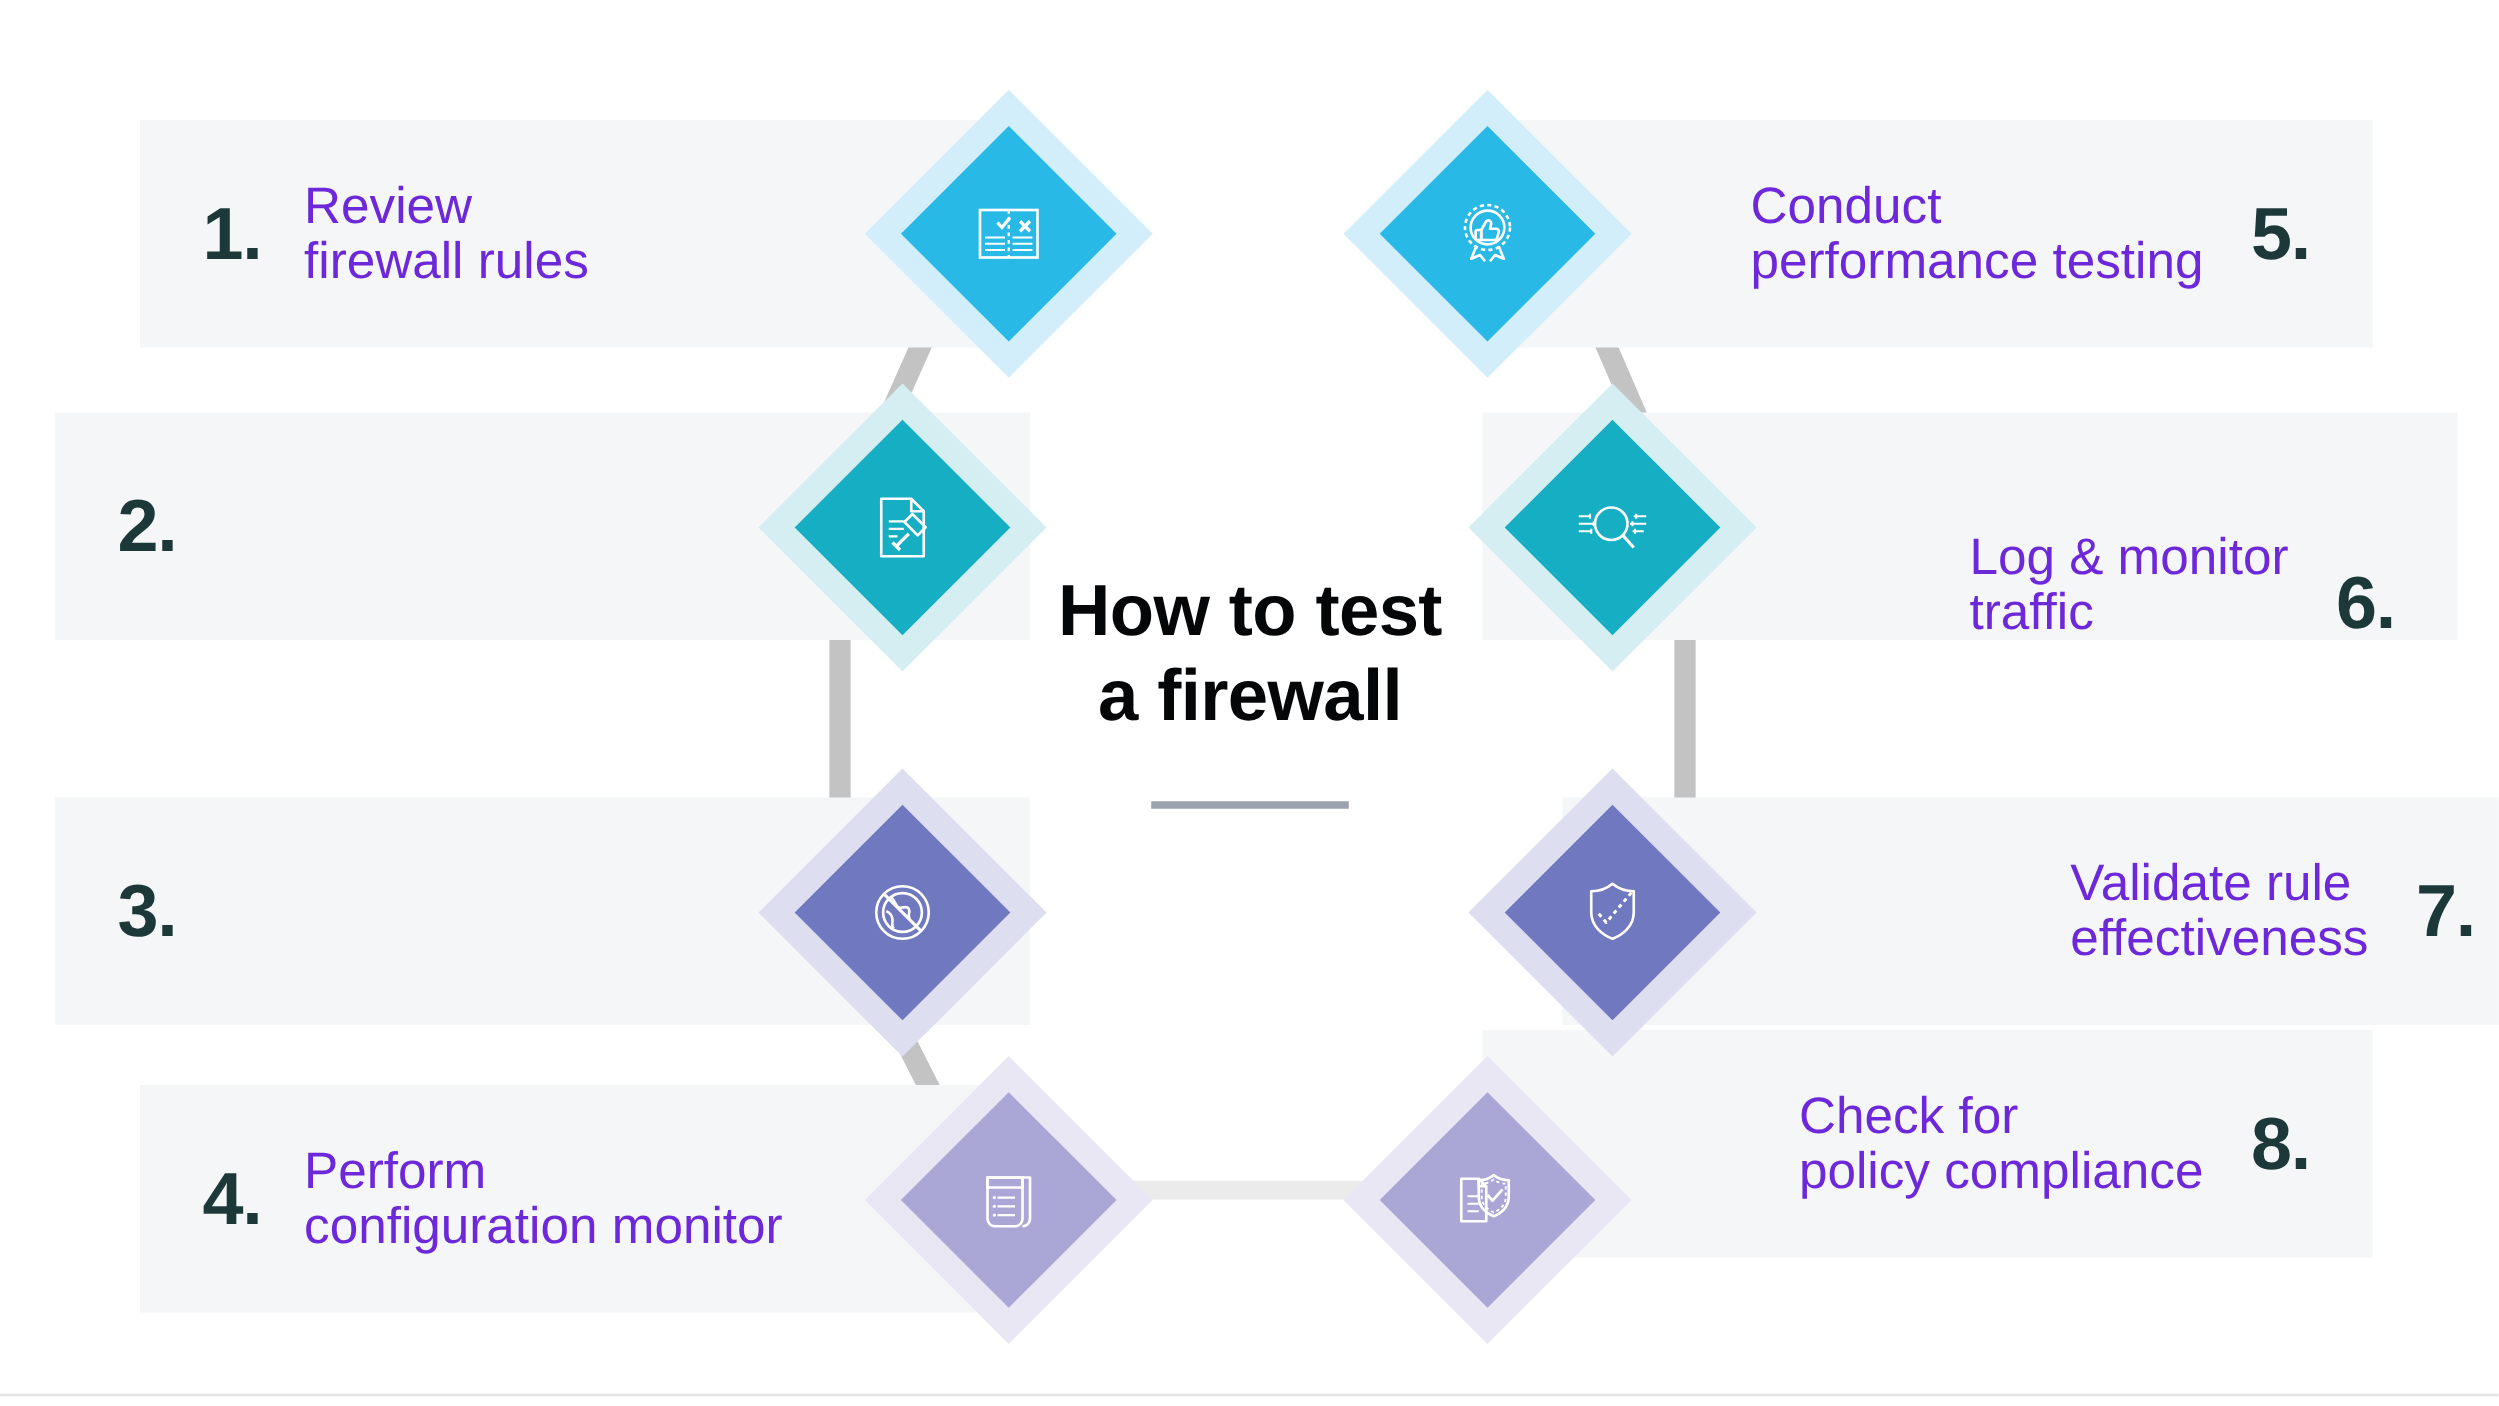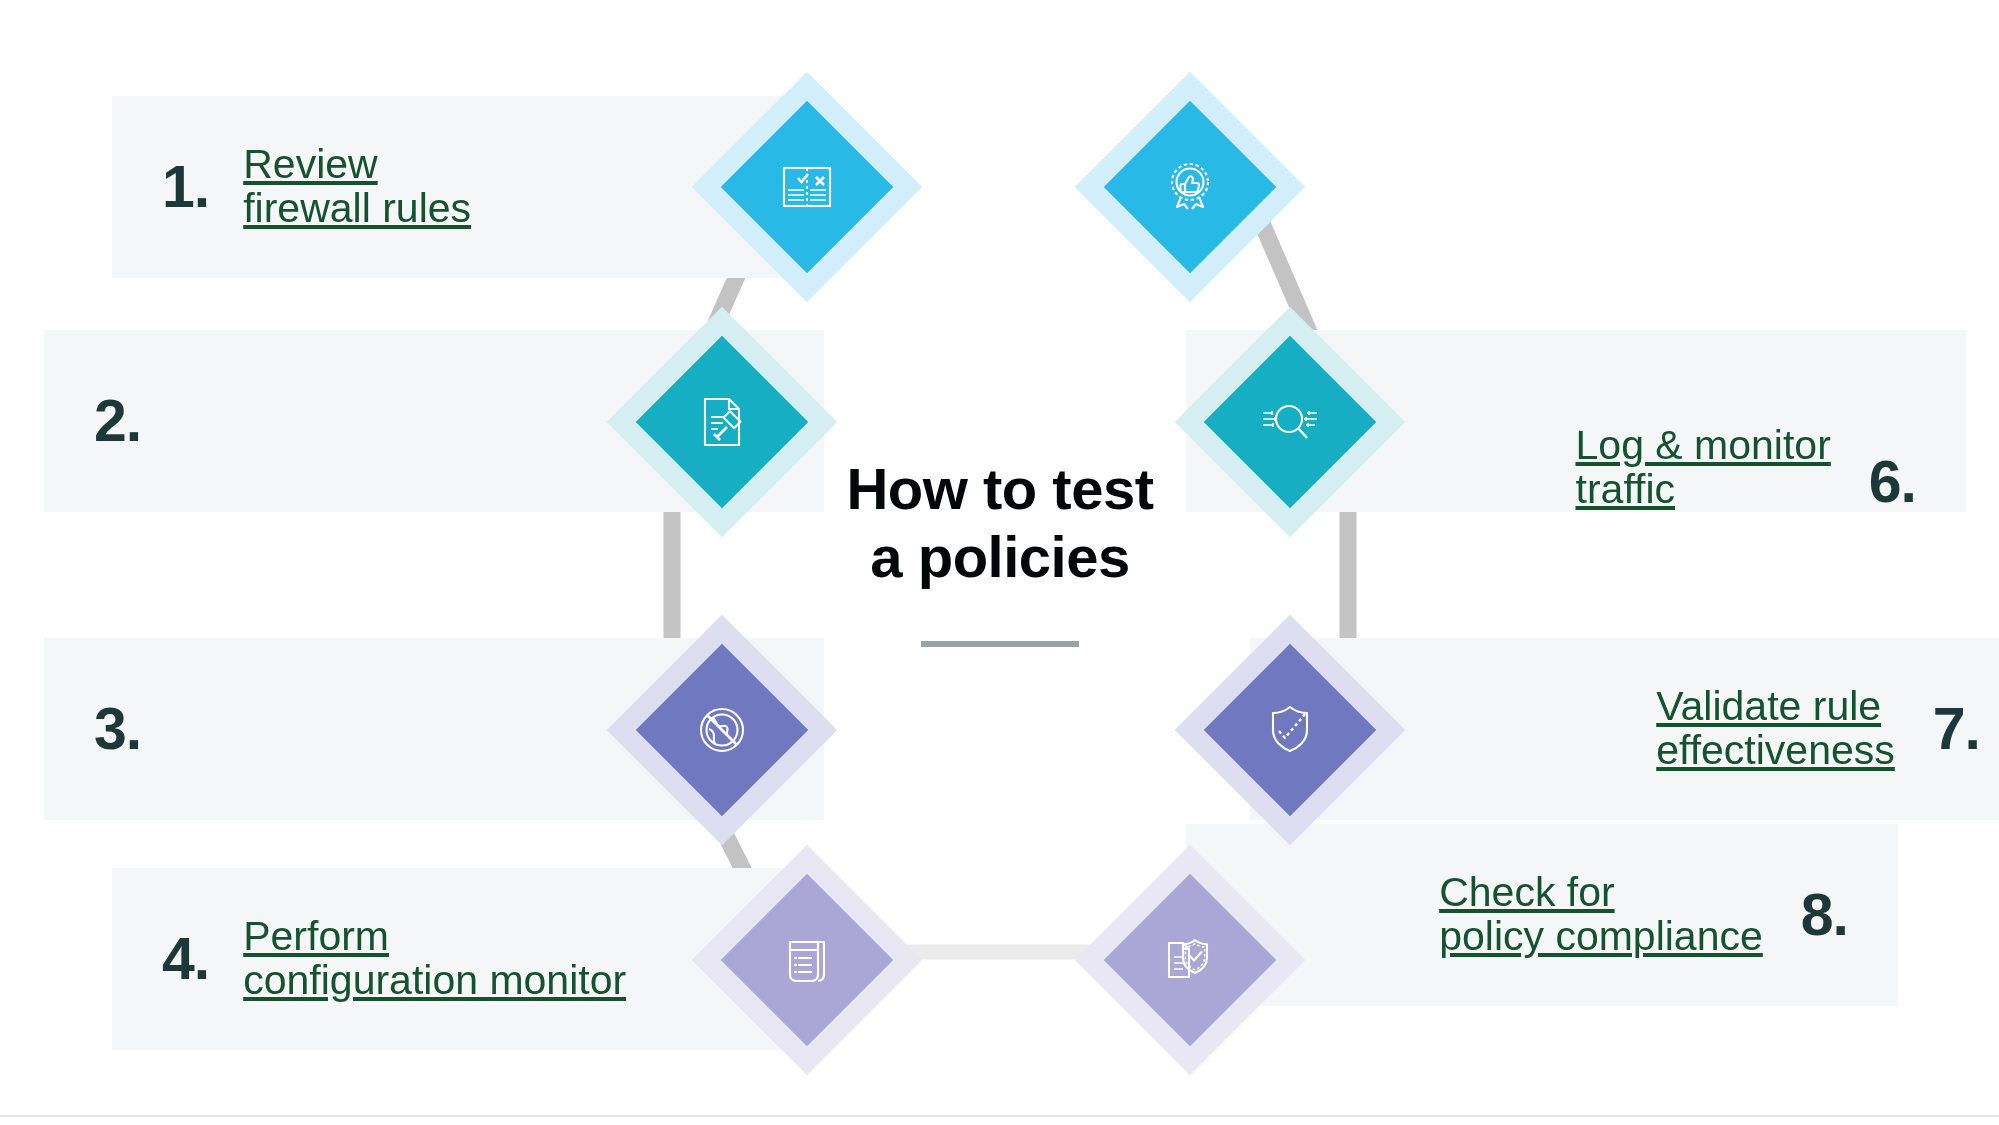--- a/index.html
+++ b/index.html
@@ -28,26 +28,25 @@
   .num {
     color: #1d3838;
     font-weight: 700;
     font-size: 59px;
     line-height: 1;
     letter-spacing: -1px;
     white-space: nowrap;
     flex: 0 0 auto;
   }
   .label {
-    color: #14532d;
+    color: #6d28d9;
     font-size: 41px;
     line-height: 1.07;
     white-space: pre-line;
     flex: 0 0 auto;
-    text-decoration: underline;
   }
   .band.left  .num   { margin-right: 34px; }
   .band.right .num   { margin-left: 38px; }
   .band.left  .label { text-align: left; }
   .band.right .label { text-align: left; }
 
   
   .node { position: absolute; z-index: 3; }
   .halo, .tile {
     position: absolute; left:50%; top:50%;
@@ -109,20 +108,25 @@
   <div class="band left" style="left:44px; top:638px; width:780px; height:182px; padding-left:50px;">
     <span class="num">3.</span>
   </div>
 
   <div class="band left" style="left:112px; top:868px; width:712px; height:182px; padding-left:50px;">
     <span class="num">4.</span>
     <span class="label">Perform
 configuration monitor</span>
   </div>
 
+  <div class="band right" style="left:1186px; top:96px; width:712px; height:182px; padding-right:50px;">
+    <span class="label">Conduct
+performance testing</span>
+    <span class="num">5.</span>
+  </div>
 
   <div class="band right" style="left:1186px; top:330px; width:780px; height:182px; padding-right:50px;align-items:flex-end;">
     <span class="label">Log &amp; monitor
 traffic</span>
     <span class="num">6.</span>
   </div>
 
   <div class="band right" style="left:1250px; top:638px; width:780px; height:182px; padding-right:50px;">
     <span class="label">Validate rule
 effectiveness</span>
@@ -250,18 +254,18 @@
           <path d="M36 11c-4 3.5-9 4.2-12 4.2v13c0 8.5 6.5 13.5 12 15.8 5.5-2.3 12-7.3 12-15.8v-13c-3 0-8-.7-12-4.2z"></path>
           <path d="M36 14.5c-3.2 2.8-7.2 3.4-9.6 3.4v10.4c0 6.8 5.2 10.8 9.6 12.6 4.4-1.8 9.6-5.8 9.6-12.6V17.9c-2.4 0-6.4-.6-9.6-3.4z" stroke-dasharray="2.6 2.4" stroke-width="1.5"></path>
           <path d="M31 27l4 4.5 8-9" stroke-width="2.2"></path>
         </g>
       </svg>
     </div>
   </div>
 
   <div id="center">
     <div class="title">How to test
-a policies</div>
+a firewall</div>
     <div class="rule"></div>
   </div>
 
   <div id="footer-rule"></div>
 </div>
 
 </body></html>

